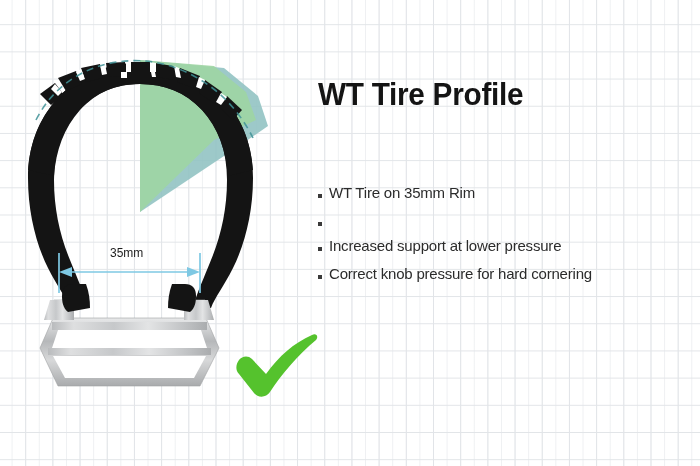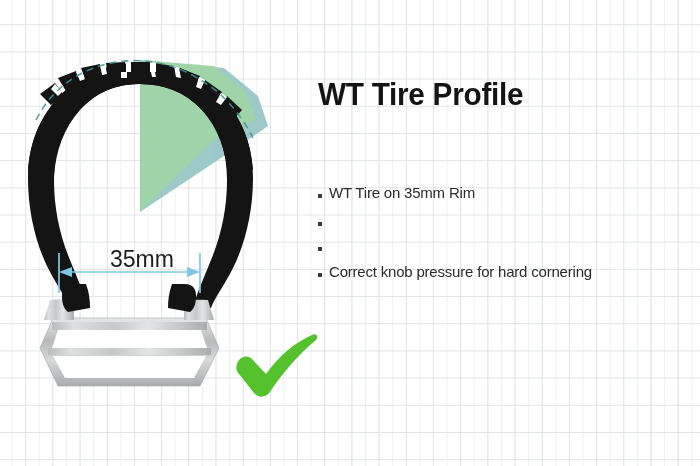--- a/index.html
+++ b/index.html
@@ -86,21 +86,21 @@
     margin-top: 9px;
     flex: 0 0 auto;
   }
   .bullet-text {
     display: inline-block;
   }
   .dim-label {
     position: absolute;
     left: 110px;
     top: 246px;
-    font-size: 23px;
+    font-size: 12px;
     color: #1d1d1d;
     letter-spacing: 0px;
     white-space: nowrap;
   }
 </style>
 </head>
 <body>
 
 <div id="canvas">
 
@@ -255,20 +255,21 @@
     <ul class="bullet-list">
       <li class="bullet-item">
         <span class="bullet-marker"></span>
         <span class="bullet-text">WT Tire on 35mm Rim</span>
       </li>
       <li class="bullet-item">
         <span class="bullet-marker"></span>
       </li>
       <li class="bullet-item">
         <span class="bullet-marker"></span>
+        <span class="bullet-text">Increased support at lower pressure</span>
       </li>
       <li class="bullet-item">
         <span class="bullet-marker"></span>
         <span class="bullet-text">Correct knob pressure for hard cornering</span>
       </li>
     </ul>
   </div>
 
   <div class="dim-label">35mm</div>
 

